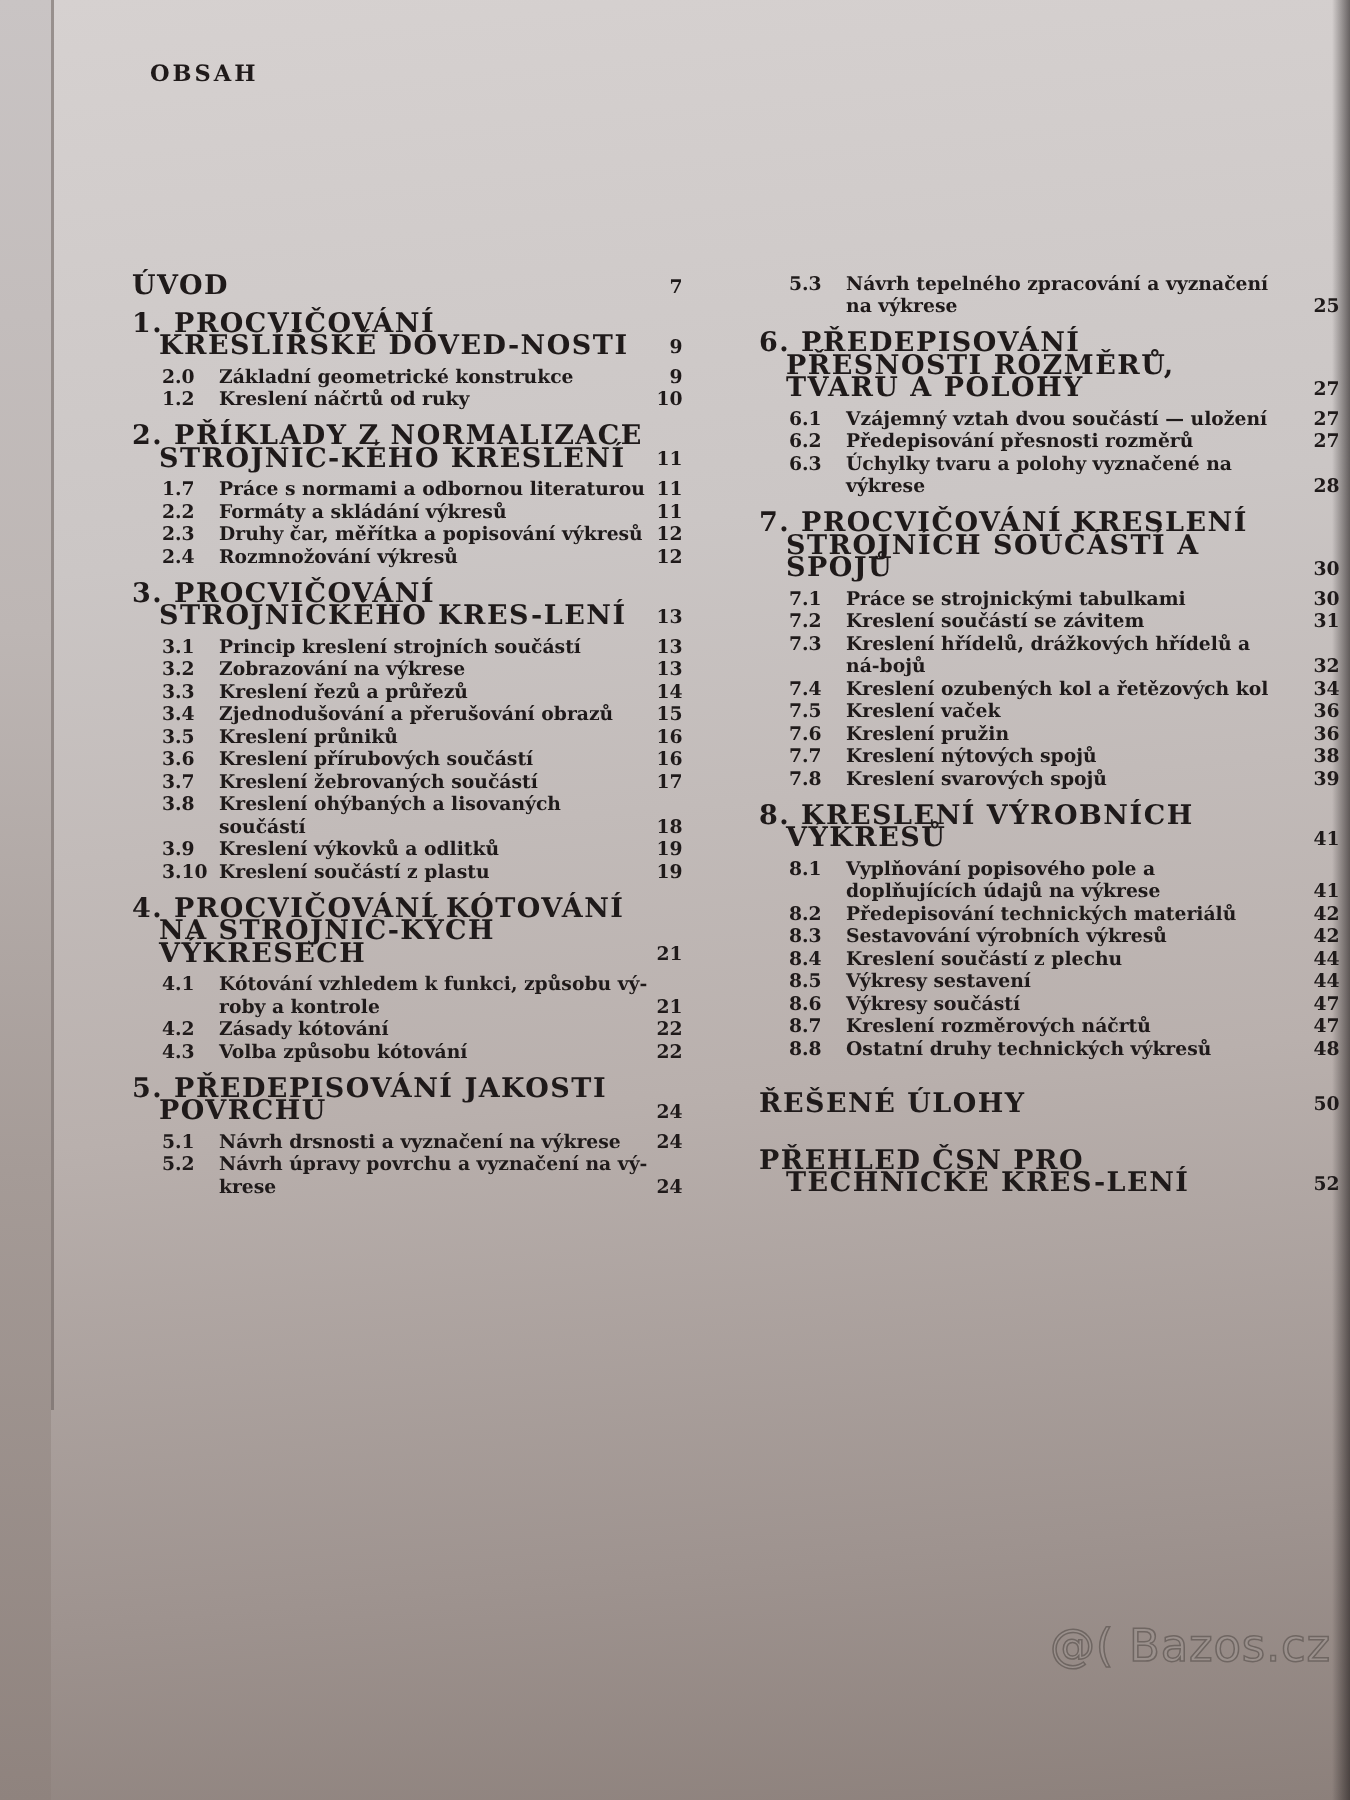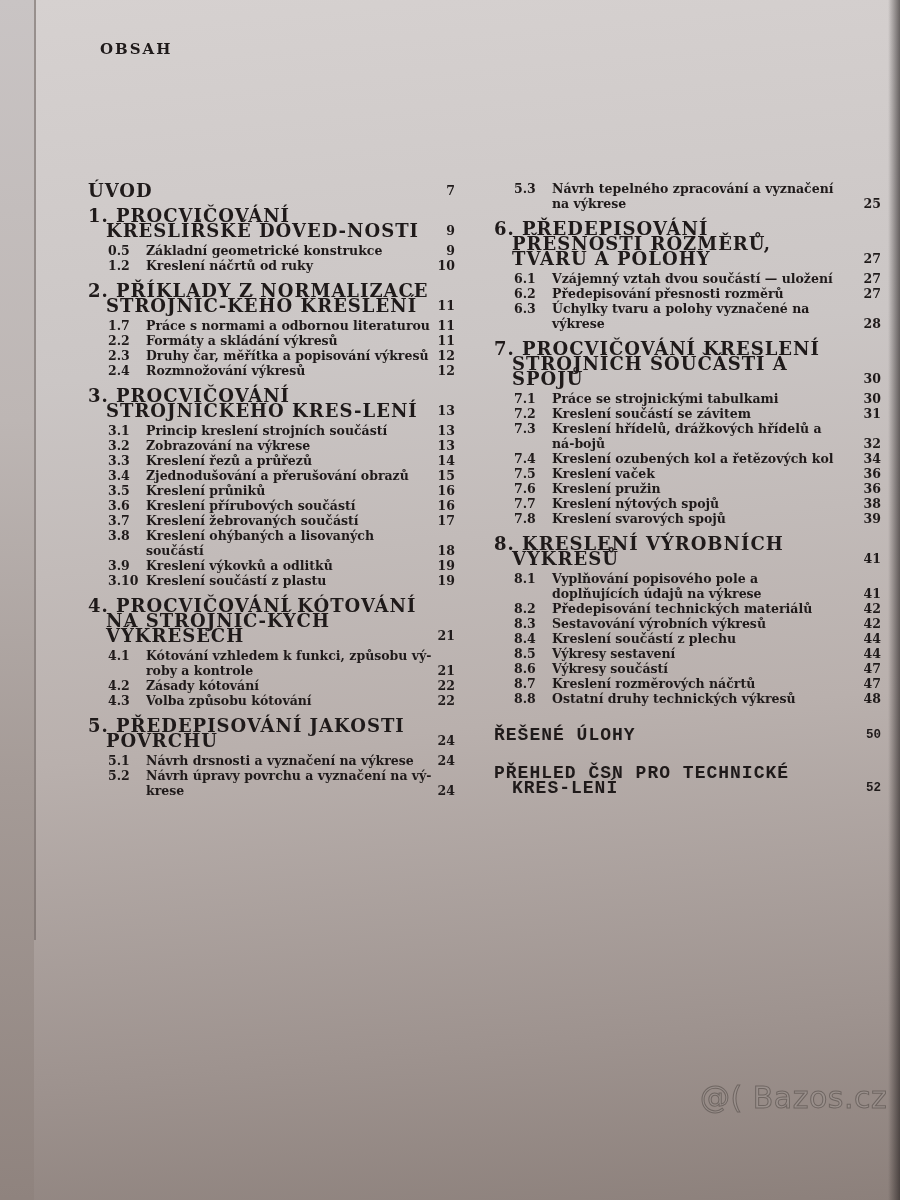--- a/index.html
+++ b/index.html
@@ -20,33 +20,33 @@
     .right-shadow {
       position: absolute; right: 0; top: 0; width: 12px; height: 1200px;
       background: linear-gradient(90deg, rgba(0,0,0,0) 0%, rgba(30,25,25,0.6) 100%);
     }
     .heading {
       position: absolute; left: 100px; top: 40px;
       font-weight: bold; font-size: 15px; letter-spacing: 2px;
     }
     .col { position: absolute; font-size: 12.5px; line-height: 15px; font-weight: bold; }
     .col.left  { left: 88px;  top: 183px; width: 375px; }
-    .col.right { left: 494px; top: 176px; width: 395px; }
+    .col.right { left: 506px; top: 176px; width: 395px; }
     .chapter { position: relative; margin-bottom: 10px; }
     .ch-title {
       font-size: 18px; letter-spacing: 1px; text-transform: none;
       padding-left: 18px; text-indent: -18px; width: 330px; display: block;
     }
     .ch-page { position: absolute; right: 8px; bottom: 0; }
     .sub { position: relative; padding-left: 58px; font-weight: bold; }
     .sub .num { position: absolute; left: 20px; top: 0; font-weight: bold; }
     .sub .txt { display: block; width: 290px; }
     .sub .pg { position: absolute; right: 8px; bottom: 0; }
     .subs { margin-top: 5px; }
-    .gap-large { margin-top: 22px; font-family: Liberation Mono, monospace; }
+    .gap-large { margin-top: 22px; }
     .watermark {
       position: absolute; left: 700px; top: 1080px;
       font-family: "DejaVu Sans", sans-serif; font-size: 30px;
       color: #9a908c; -webkit-text-stroke: 1px #6f6662; letter-spacing: 0.5px;
     }
   </style>
 </head>
 <body>
 
 <div class="page"></div>
@@ -62,21 +62,21 @@
         <span class="ch-page">7</span>
       </div>
     </div>
     <div class="chapter">
       <div style="position: relative;">
         <span class="ch-title">1. PROCVIČOVÁNÍ KRESLÍŘSKÉ DOVED-NOSTI</span>
         <span class="ch-page">9</span>
       </div>
       <div class="subs">
         <div class="sub">
-          <span class="num">0.5</span>
+          <span class="num">2.0</span>
           <span class="txt">Základní geometrické konstrukce</span>
           <span class="pg">9</span>
         </div>
         <div class="sub">
           <span class="num">1.2</span>
           <span class="txt">Kreslení náčrtů od ruky</span>
           <span class="pg">10</span>
         </div>
       </div>
     </div>

